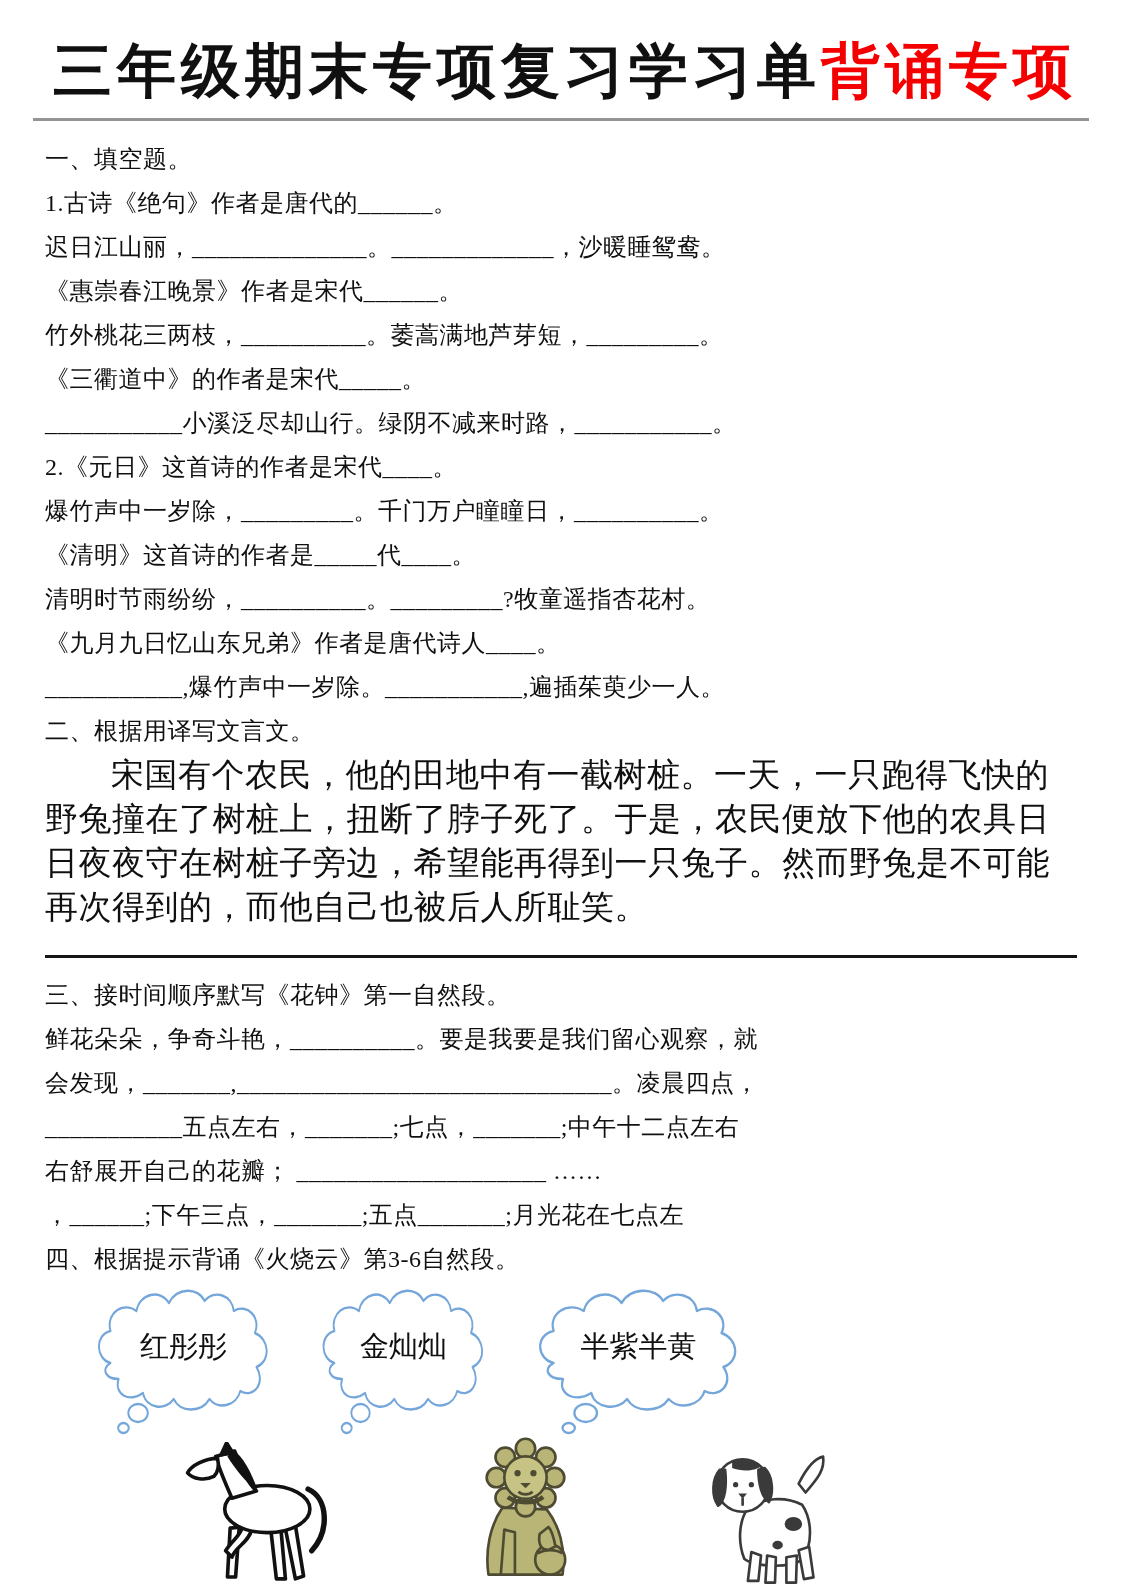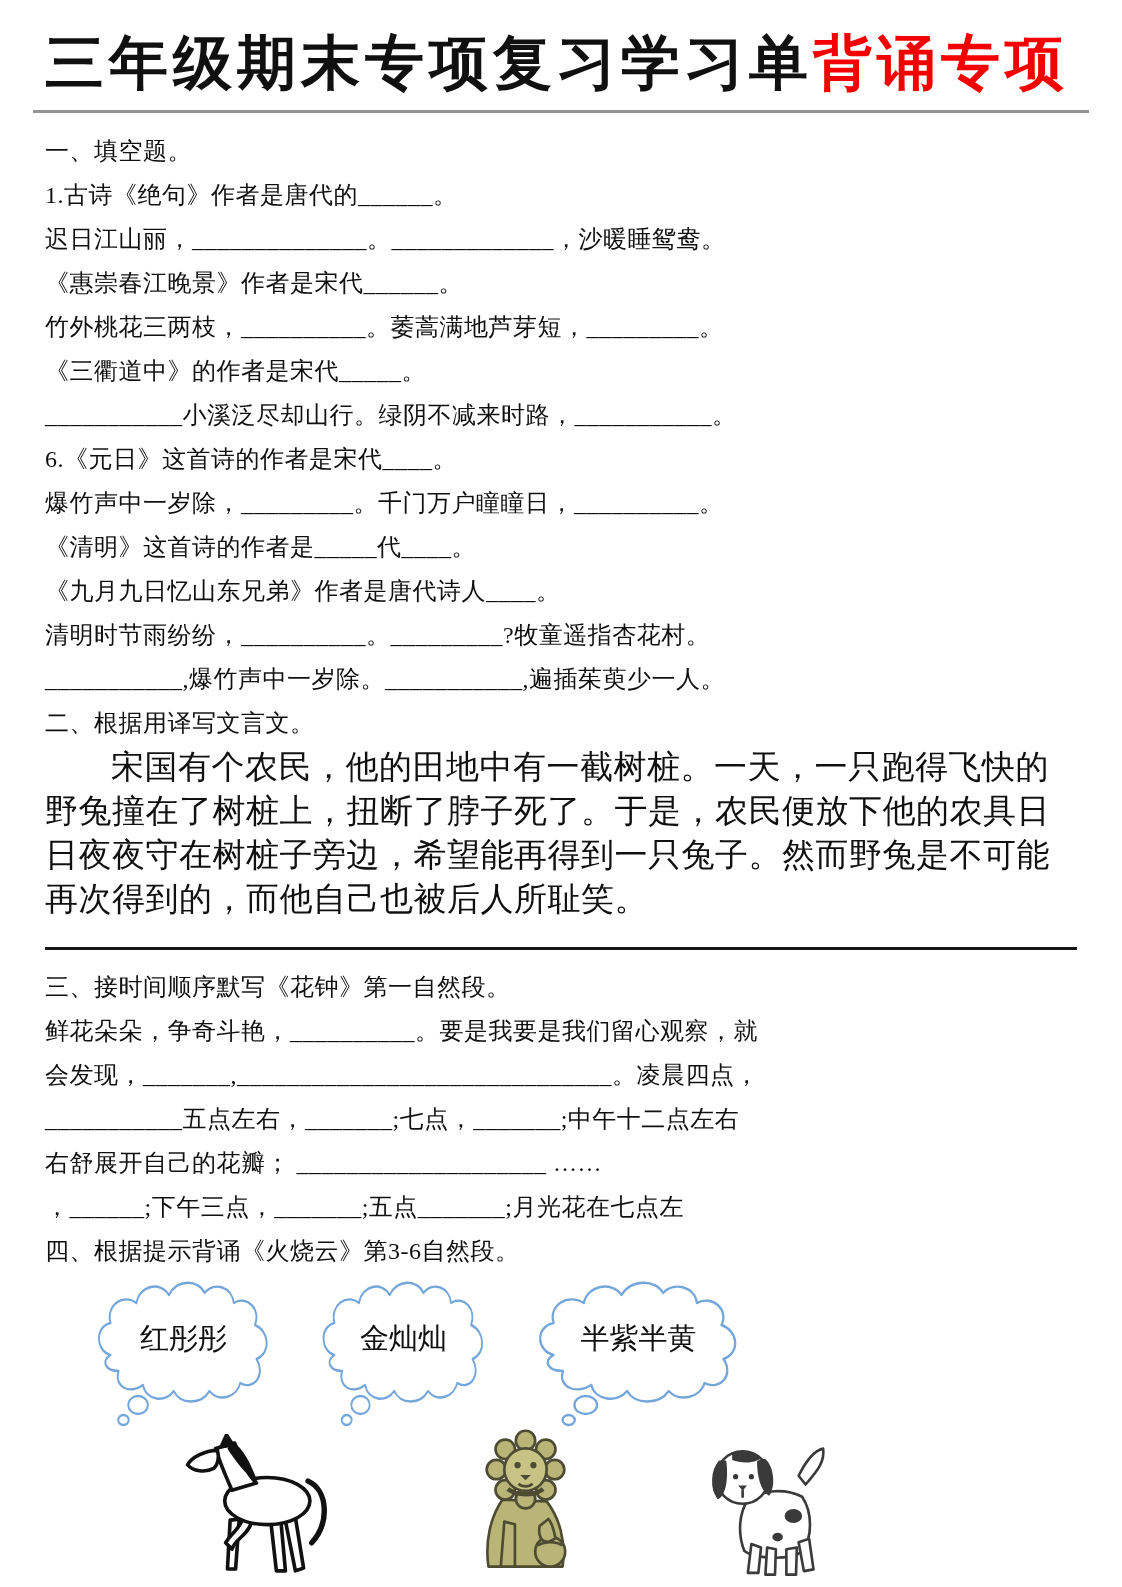--- a/index.html
+++ b/index.html
@@ -2,21 +2,21 @@
 <html><head>
 <meta charset="utf-8">
 <style>
   html,body{margin:0;padding:0;background:#ffffff;}
   .page{
     position:relative;width:1122px;height:1587px;background:#fff;
     font-family:"Liberation Serif","DejaVu Serif",serif;color:#101010;
     box-sizing:border-box;padding:30px 45px 0 45px;overflow:hidden;
   }
   .title{
-    margin:0;font-size:59px;font-weight:700;letter-spacing:5px;
+    margin:8px;font-size:59px;font-weight:700;letter-spacing:5px;
     white-space:nowrap;line-height:1.12;
   }
   .title .red{color:#f40000;}
   .title-divider{border:none;border-top:3px solid #949494;margin:14px -12px 16px -12px;}
   .line{font-size:24px;line-height:44px;white-space:nowrap;letter-spacing:0.5px;}
   .para{font-size:33px;line-height:44px;margin:0;text-indent:2em;letter-spacing:0.5px;}
   .answer-line{height:0;border-bottom:3px solid #161616;margin:26px 0 15px 0;}
   .clouds{display:flex;align-items:flex-start;gap:40px;padding-left:46px;margin-top:4px;font-family:Liberation Serif, serif;}
   .cloud{position:relative;height:150px;flex:0 0 auto;}
   .cloud:nth-child(1){width:185px;}
@@ -41,25 +41,25 @@
   <hr class="title-divider">
 
   <div class="line">一、填空题。</div>
   <div>
       <div class="line">1.古诗《绝句》作者是唐代的______。</div>
       <div class="line">迟日江山丽，______________。_____________，沙暖睡鸳鸯。</div>
       <div class="line">《惠崇春江晚景》作者是宋代______。</div>
       <div class="line">竹外桃花三两枝，__________。萎蒿满地芦芽短，_________。</div>
       <div class="line">《三衢道中》的作者是宋代_____。</div>
       <div class="line">___________小溪泛尽却山行。绿阴不减来时路，___________。</div>
-      <div class="line">6.《元日》这首诗的作者是宋代____。</div>
+      <div class="line">2.《元日》这首诗的作者是宋代____。</div>
       <div class="line">爆竹声中一岁除，_________。千门万户瞳瞳日，__________。</div>
       <div class="line">《清明》这首诗的作者是_____代____。</div>
+      <div class="line">清明时节雨纷纷，__________。_________?牧童遥指杏花村。</div>
       <div class="line">《九月九日忆山东兄弟》作者是唐代诗人____。</div>
-      <div class="line">清明时节雨纷纷，__________。_________?牧童遥指杏花村。</div>
       <div class="line">___________,爆竹声中一岁除。___________,遍插茱萸少一人。</div>
     </div>
 
   <div class="line">二、根据用译写文言文。</div>
   <p class="para">宋国有个农民，他的田地中有一截树桩。一天，一只跑得飞快的野兔撞在了树桩上，扭断了脖子死了。于是，农民便放下他的农具日日夜夜守在树桩子旁边，希望能再得到一只兔子。然而野兔是不可能再次得到的，而他自己也被后人所耻笑。</p>
   <div class="answer-line"></div>
 
   <div class="line">三、接时间顺序默写《花钟》第一自然段。</div>
   <div>
       <div class="line">鲜花朵朵，争奇斗艳，__________。要是我要是我们留心观察，就</div>

